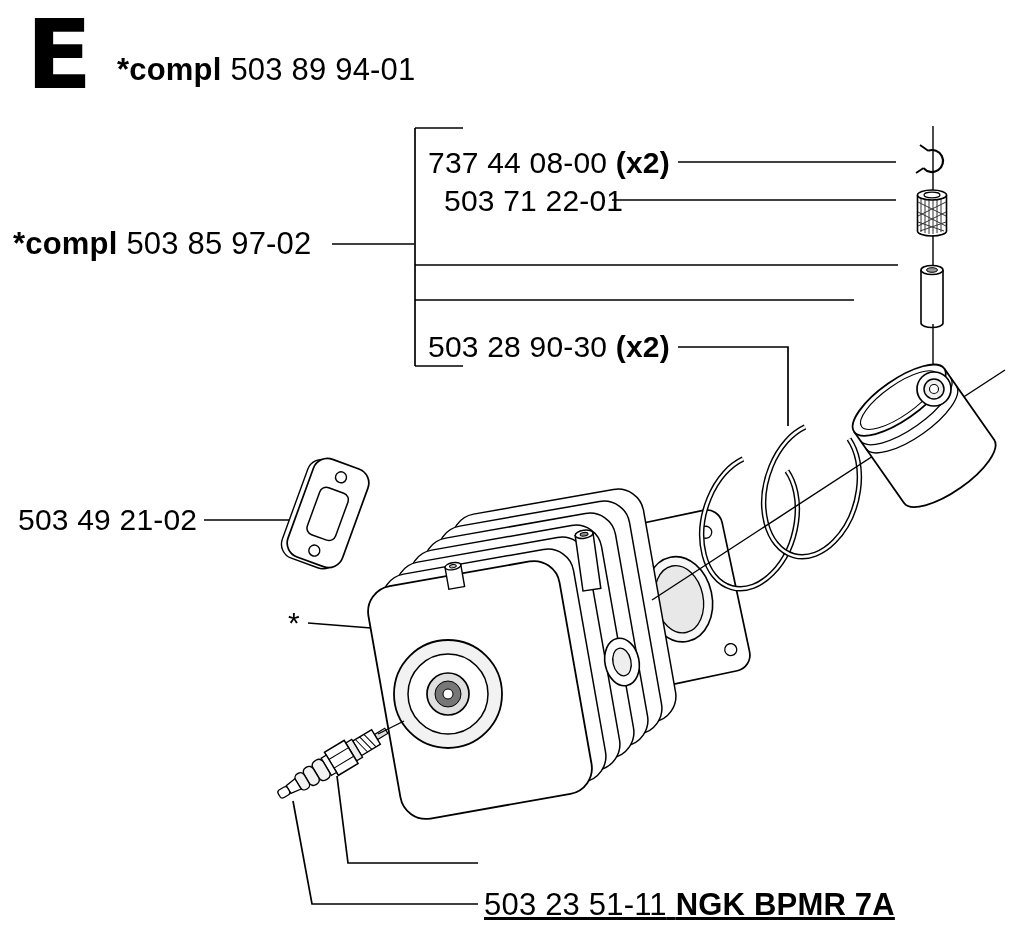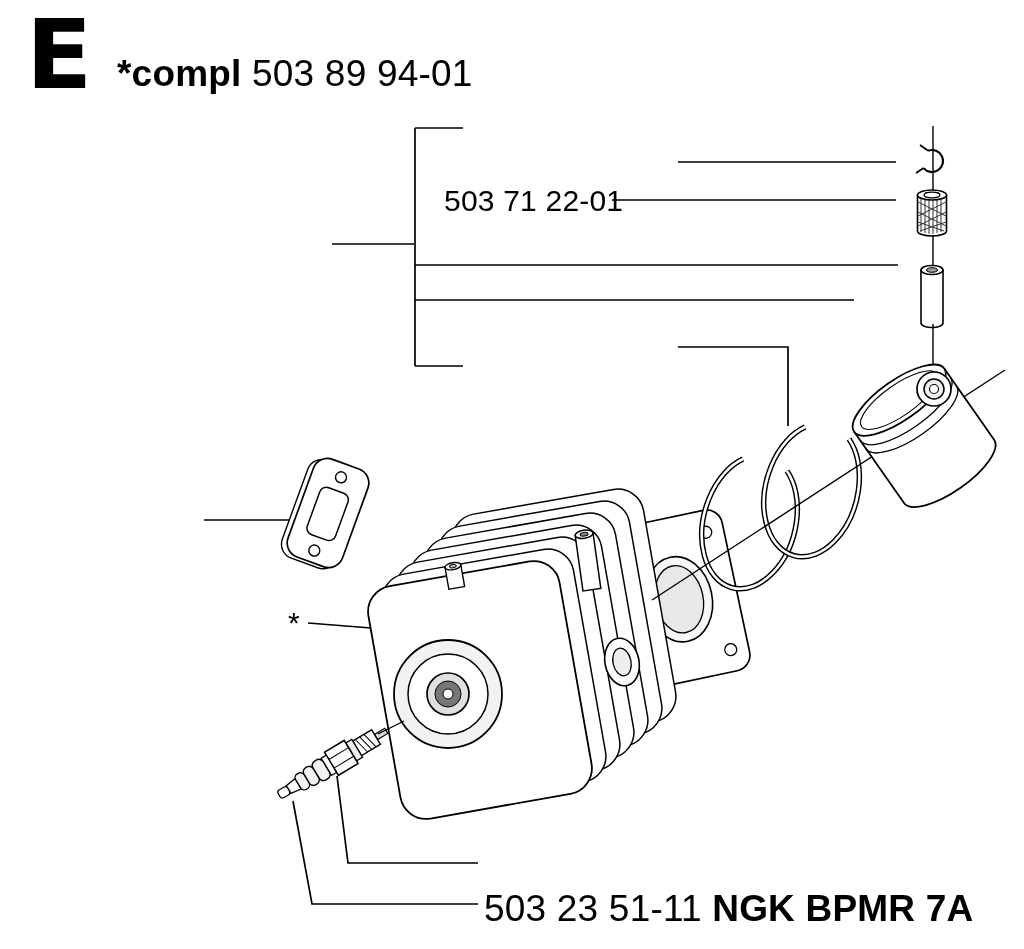--- a/index.html
+++ b/index.html
@@ -1,20 +1,20 @@
 <!DOCTYPE html>
 <html><head>
 <meta charset="utf-8">
 <style>
   html,body{margin:0;padding:0;background:#fff;}
   .stage{position:relative;width:1024px;height:949px;background:#fff;overflow:hidden;
          font-family:"Liberation Sans","DejaVu Sans",sans-serif;color:#000;}
   .stage svg{position:absolute;left:0;top:0;}
   .lbl{position:absolute;white-space:nowrap;font-size:30px;line-height:1.12;letter-spacing:.2px;}
-  .fs31{font-size:37px;}
+  .fs31{font-size:31px;}
   .b{font-weight:bold;}
   .section-letter{font-family:"DejaVu Sans","Liberation Sans",sans-serif;font-weight:900;
                   font-size:97px;line-height:.85;letter-spacing:0;}
 </style>
 </head>
 <body>
 
 <div class="stage">
 
   <svg width="1024" height="949" viewBox="0 0 1024 949">
@@ -176,31 +176,46 @@
     <path d="M378,734 L404,721" stroke="#000" stroke-width="1.3" fill="none"></path>
   </svg>
 
   <div class="lbl section-letter" style="left:26px;top:14px;">E</div>
 
   <div class="lbl fs31" style="left:117px;top:53px;">
     <span class="b">*compl</span>
     <span>503 89 94-01</span>
   </div>
 
+  <div class="lbl" style="left:428px;top:146px;">
+    <span>737 44 08-00</span>
+    <span class="b">(x2)</span>
+  </div>
 
   <div class="lbl" style="left:428px;top:184px;margin-left:16px;">
     <span>503 71 22-01</span>
   </div>
 
-
-
+  <div class="lbl fs31" style="left:13px;top:227px;">
+    <span class="b">*compl</span>
+    <span>503 85 97-02</span>
+  </div>
+
+  <div class="lbl" style="left:428px;top:330px;">
+    <span>503 28 90-30</span>
+    <span class="b">(x2)</span>
+  </div>
+
+  <div class="lbl" style="left:18px;top:503px;">
+    <span>503 49 21-02</span>
+  </div>
 
   <div class="lbl" style="left:288px;top:606px;">
     <span>*</span>
   </div>
 
 
-  <div class="lbl fs31" style="left:484px;top:888px;">
+  <div class="lbl fs31" style="left:484px;top:888px;text-decoration:underline;">
     <span>503 23 51-11</span>
     <span class="b">NGK BPMR 7A</span>
   </div>
 
 </div>
 
 </body></html>

